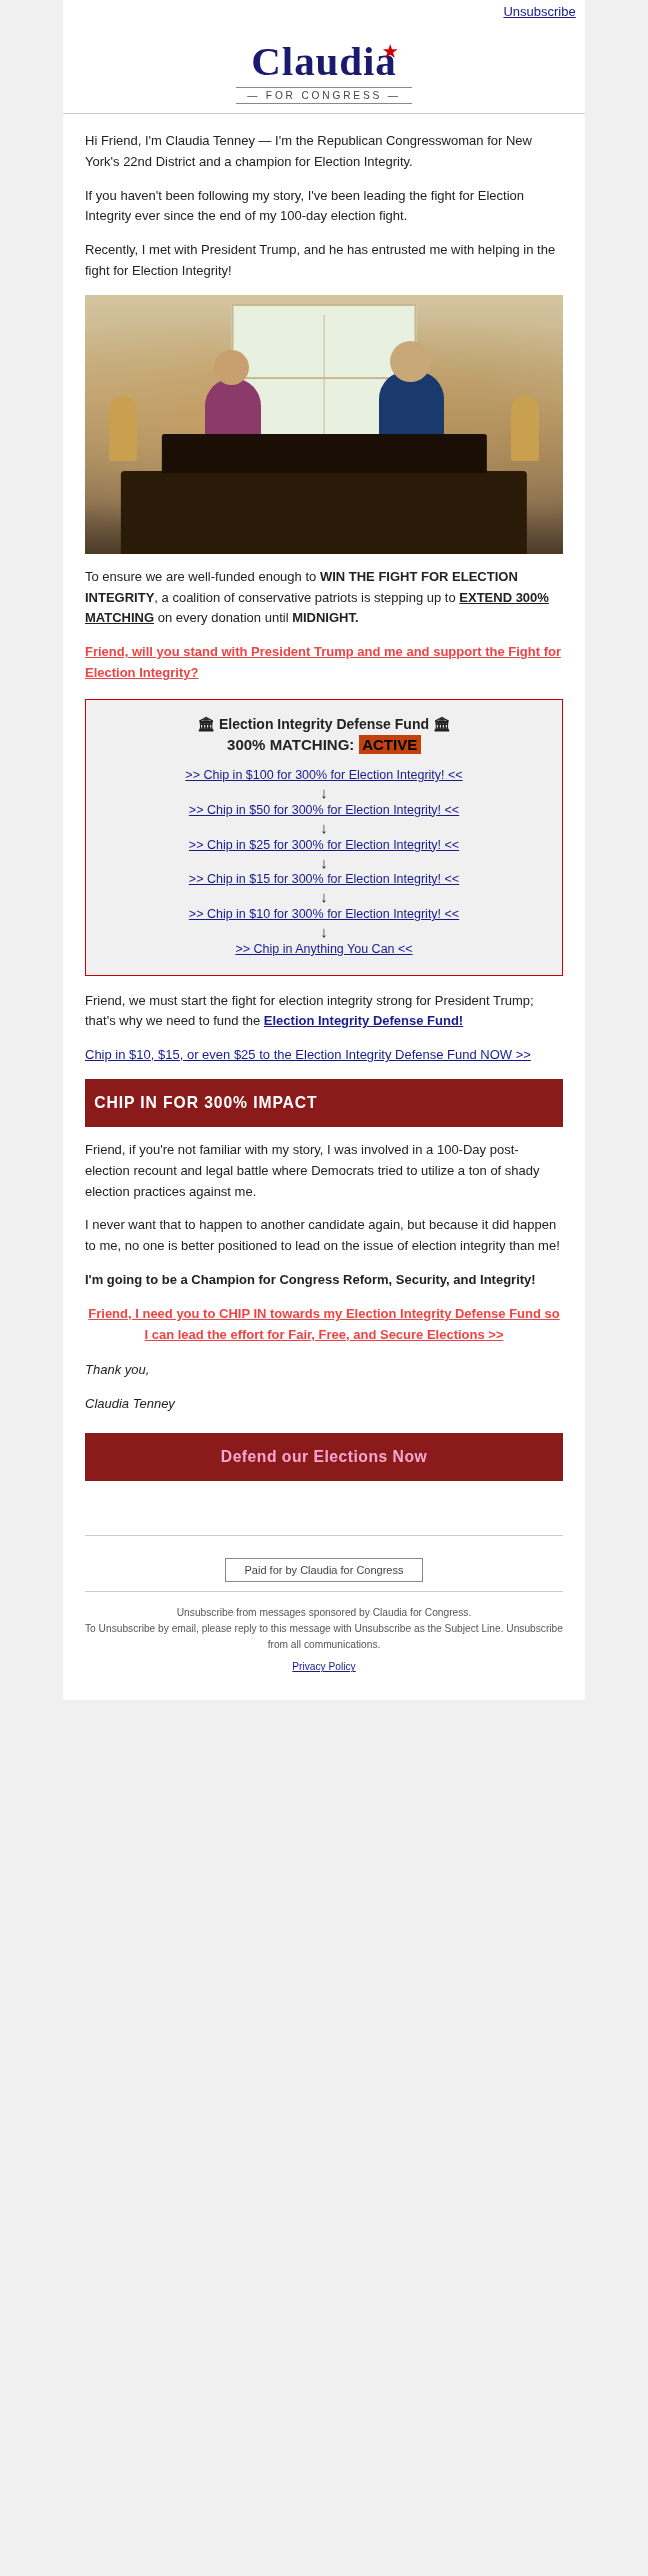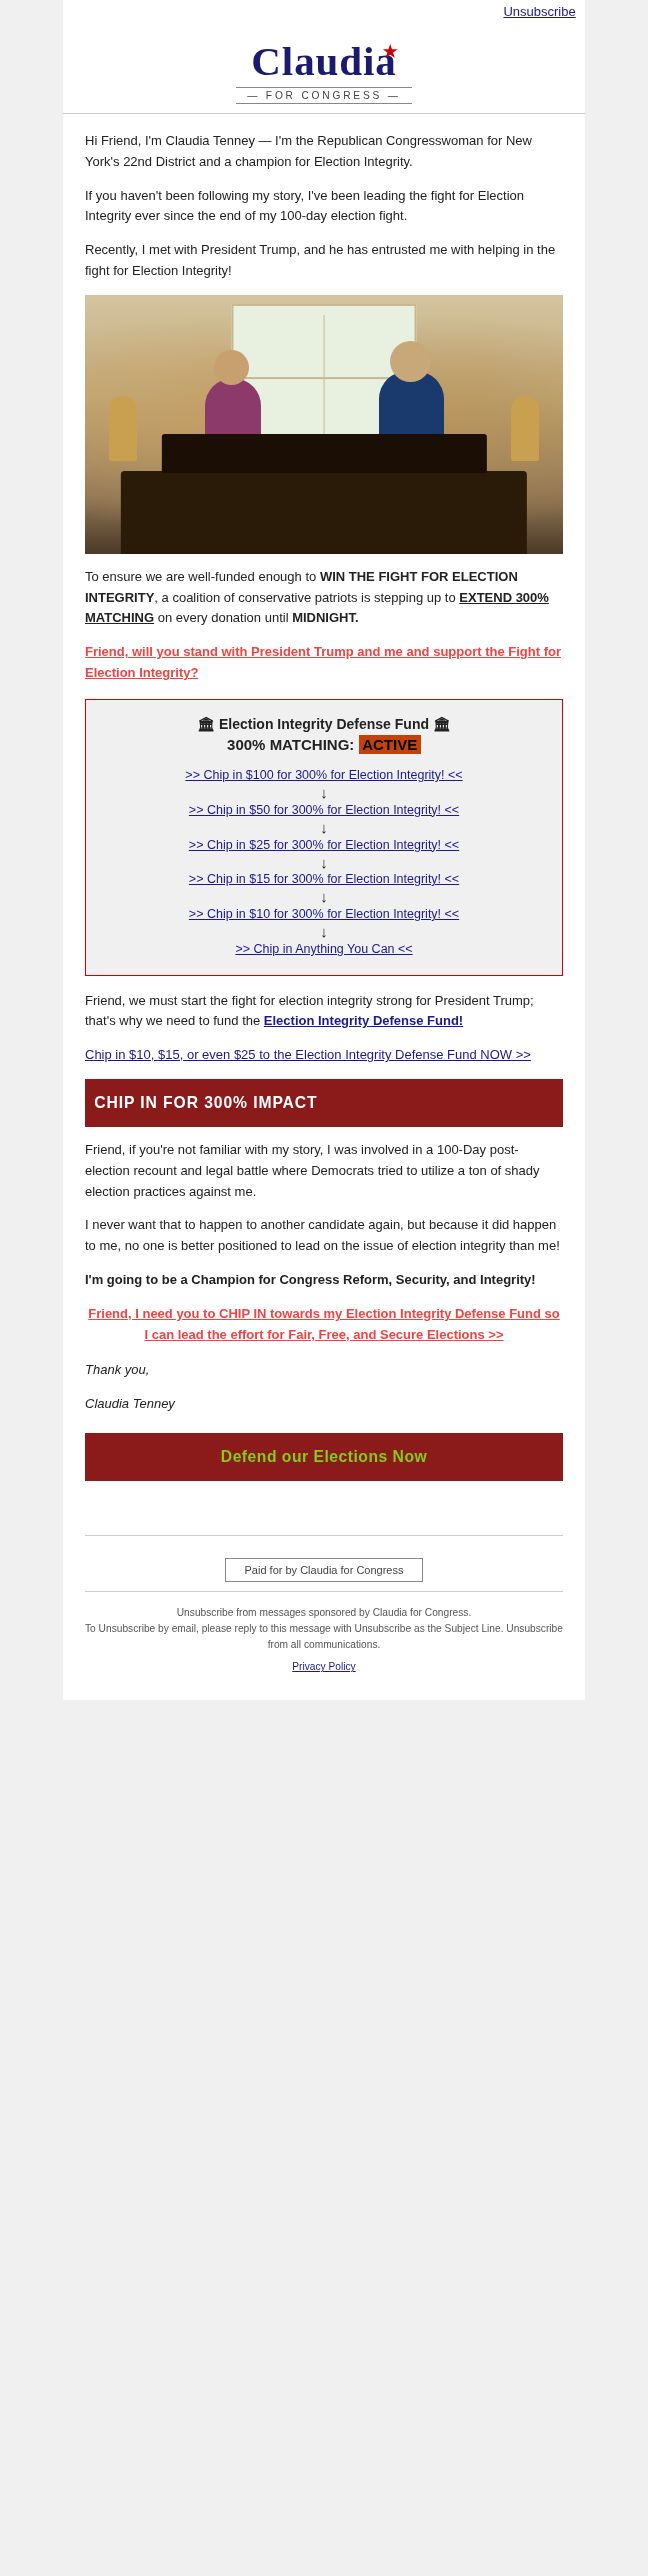--- a/index.html
+++ b/index.html
@@ -250,21 +250,21 @@
       letter-spacing: 0.9px;
       margin: 13px 0;
       text-decoration: none;
       cursor: pointer;
       border: none;
       width: 100%;
     }
     .defend-btn {
       display: block;
       background: #8b1a1a;
-      color: #84cc16;
+      color: #f9a8d4;
       text-align: center;
       padding: 15px 9.3px;
       font-size: 15.7px;
       font-weight: bold;
       letter-spacing: 0.5px;
       margin: 18.5px 0 9.3px 0;
       text-decoration: none;
       cursor: pointer;
     }
     .italic { font-style: italic; margin-top: 48px; }

